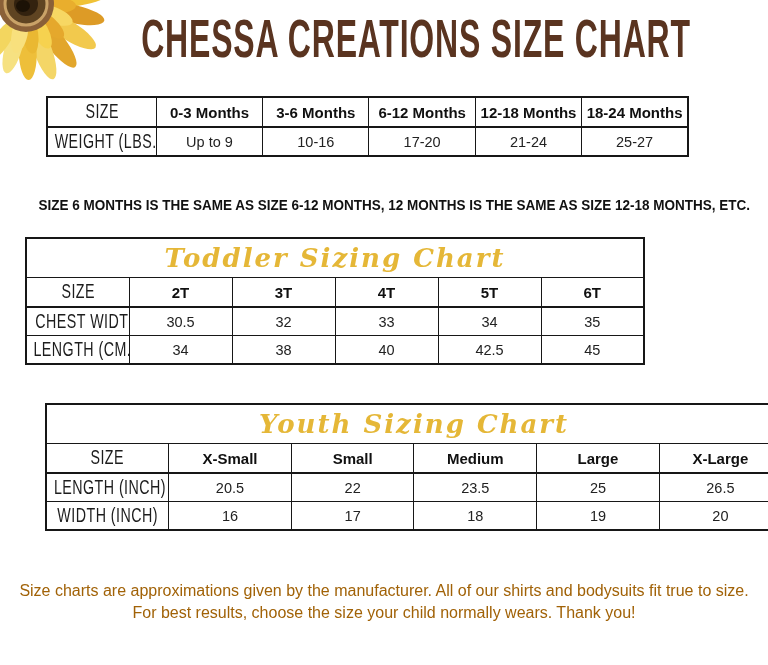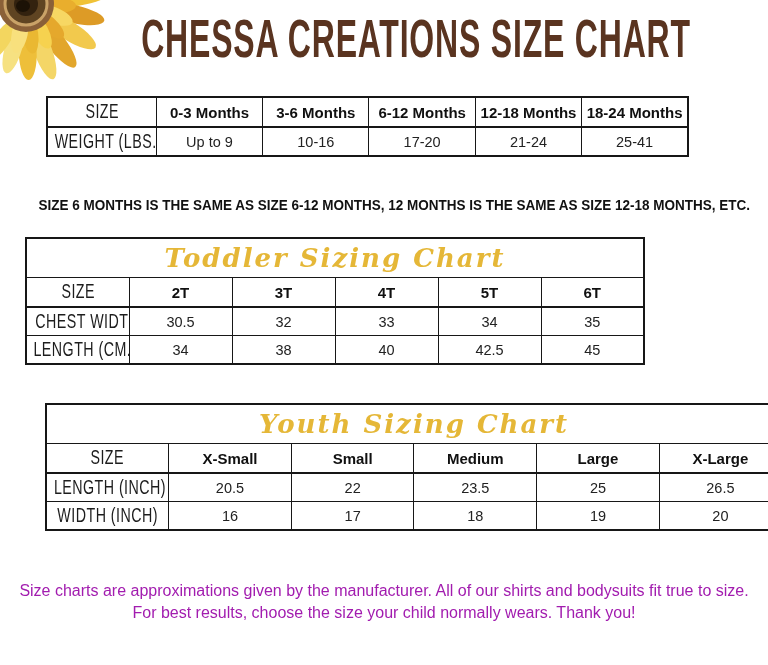--- a/index.html
+++ b/index.html
@@ -90,21 +90,21 @@
 
   
   table.table-baby    tr.header-row td:first-child { width: 16.2%; }
   table.table-toddler tr.header-row td:first-child { width: 21.3%; }
   table.table-youth   tr.header-row td:first-child { width: 17%; }
 
   
   .footer-note {
     position: absolute; top: 580px; left: 0; right: 0;
     text-align: center;
-    color: #a21caf;
+    color: #a16207;
     font-size: 16px;
     line-height: 1.35;
   }
 </style>
 </head>
 <body>
 
 <svg class="sunflower" viewBox="0 0 118 100" aria-hidden="true">
   <g transform="translate(26,4)">
 
@@ -178,21 +178,21 @@
           <td class="col-header">6-12 Months</td>
           <td class="col-header">12-18 Months</td>
           <td class="col-header">18-24 Months</td>
         </tr>
         <tr class="data-row">
           <td class="label-cell"><span class="hand">WEIGHT (LBS.)</span></td>
           <td class="data-cell">Up to 9</td>
           <td class="data-cell">10-16</td>
           <td class="data-cell">17-20</td>
           <td class="data-cell">21-24</td>
-          <td class="data-cell">25-41</td>
+          <td class="data-cell">25-27</td>
         </tr>
       </tbody>
     </table>
   </div>
 
 <div class="note-line">SIZE 6 MONTHS IS THE SAME AS SIZE 6-12 MONTHS, 12 MONTHS IS THE SAME AS SIZE 12-18 MONTHS, ETC.</div>
 
 <div id="toddler-table-wrap" class="tbl-wrap">
     <table class="size-table table-toddler">
       <tbody>

